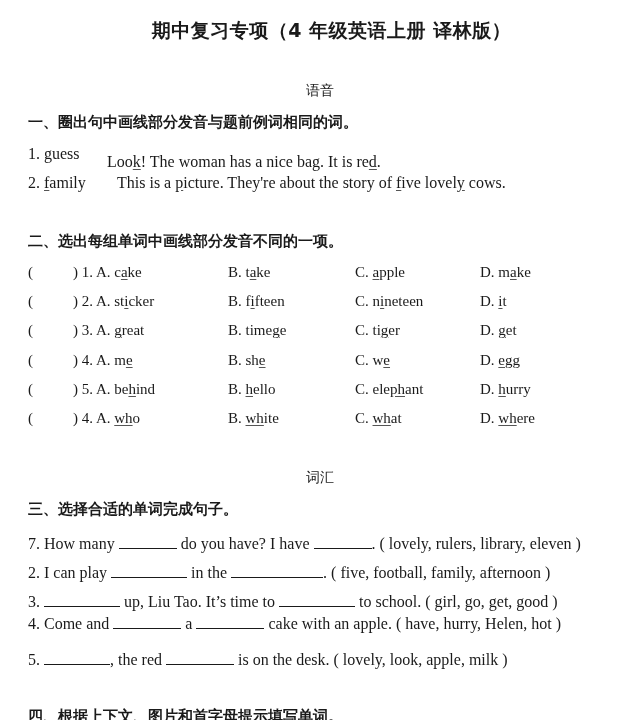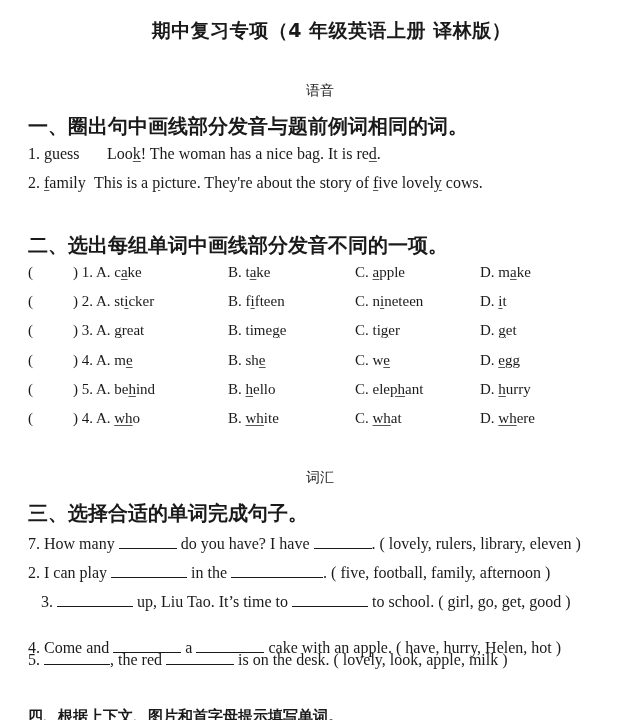--- a/index.html
+++ b/index.html
@@ -13,21 +13,21 @@
     font-family: "DejaVu Sans", sans-serif; font-weight: bold; font-size: 19px;
     letter-spacing: 0.5px;
     margin-left: 23px;
   }
   .section-title {
     position: absolute; left: 0; width: 640px; text-align: center;
     font-family: "DejaVu Sans", sans-serif; font-size: 14px;
   }
   .heading {
     position: absolute; left: 28px;
-    font-family: "DejaVu Sans", sans-serif; font-weight: bold; font-size: 20px;
+    font-family: "DejaVu Sans", sans-serif; font-weight: bold; font-size: 15px;
   }
   .line {
     position: absolute; left: 28px; font-size: 16px; white-space: pre;
   }
   .u { text-decoration: underline; text-underline-offset: 2px; text-decoration-color: #555; }
   .row {
     position: absolute; left: 28px; width: 580px; height: 22px; font-size: 15px;
   }
   .row > span { position: absolute; top: 0; white-space: pre; }
   .c-paren-open { left: 0; }
@@ -43,22 +43,22 @@
 </style>
 </head>
 <body>
 
 <div class="title">期中复习专项（4 年级英语上册  译林版）</div>
 
 <div class="section-title" style="top:82px;">语音</div>
 <div class="heading" style="top:113px;">一、圈出句中画线部分发音与题前例词相同的词。</div>
 
 <div id="part1">
-    <div class="line" style="top: 145px;"><span>1. </span><span class="u">g</span><span>uess</span><span style="position: absolute; left: 79px;"><span>Loo</span><span class="u">k</span><span>! The woman has a nice ba</span><span class="u">g</span><span>. It is re</span><span class="u">d</span><span>.</span></span></div>
-    <div class="line" style="top: 174px;"><span>2. </span><span class="u">f</span><span>amily</span><span style="position: absolute; left: 66px;"><span>This is a </span><span class="u">p</span><span>icture. They're about the story of </span><span class="u">f</span><span>ive lovel</span><span class="u">y</span><span> cows.</span></span></div>
+    <div class="line" style="top: 145px;"><span>1. </span><span class="u">g</span><span>uess</span><span style="position: absolute; left: 79px; margin-top: 8px;"><span>Loo</span><span class="u">k</span><span>! The woman has a nice ba</span><span class="u">g</span><span>. It is re</span><span class="u">d</span><span>.</span></span></div>
+    <div class="line" style="top: 174px;"><span>2. </span><span class="u">f</span><span>amily</span><span style="position: absolute; left: 89px;"><span>This is a </span><span class="u">p</span><span>icture. They're about the story of </span><span class="u">f</span><span>ive lovel</span><span class="u">y</span><span> cows.</span></span></div>
   </div>
 
 <div class="heading" style="top:232px;">二、选出每组单词中画线部分发音不同的一项。</div>
 <div id="part2">
     <div class="row" style="top: 264px;">
       <span class="c-paren-open">(</span>
       <span class="c-paren-close"><span>) 1. A. c</span><span class="u">a</span><span>ke</span></span>
       <span class="c-b"><span>B. t</span><span class="u">a</span><span>ke</span></span>
       <span class="c-c"><span>C. </span><span class="u">a</span><span>pple</span></span>
       <span class="c-d"><span>D. m</span><span class="u">a</span><span>ke</span></span>
@@ -98,18 +98,18 @@
       <span class="c-c"><span>C. </span><span class="u">wh</span><span>at</span></span>
       <span class="c-d"><span>D. </span><span class="u">wh</span><span>ere</span></span>
     </div>
   </div>
 
 <div class="section-title" style="top:469px;">词汇</div>
 <div class="heading" style="top:500px;">三、选择合适的单词完成句子。</div>
 <div id="part3">
     <div class="line" style="top: 534px;"><span>7. How many </span><span class="blank" style="width: 58px;"></span><span> do you have? I have </span><span class="blank" style="width: 58px;"></span><span>. ( lovely, rulers, library, eleven )</span></div>
     <div class="line" style="top: 563px;"><span>2. I can play </span><span class="blank" style="width: 76px;"></span><span> in the </span><span class="blank" style="width: 92px;"></span><span>. ( five, football, family, afternoon )</span></div>
-    <div class="line" style="top: 592px; margin-left: 13px;"><span>3. </span><span class="blank" style="width: 76px;"></span><span> up, Liu Tao. It’s time to </span><span class="blank" style="width: 76px;"></span><span> to school. ( girl, go, get, good )</span></div>
-    <div class="line" style="top: 638px;"><span>4. Come and </span><span class="blank" style="width: 68px;"></span><span> a </span><span class="blank" style="width: 68px;"></span><span> cake with an apple. ( have, hurry, Helen, hot )</span></div>
+    <div class="line" style="top: 592px;"><span>3. </span><span class="blank" style="width: 76px;"></span><span> up, Liu Tao. It’s time to </span><span class="blank" style="width: 76px;"></span><span> to school. ( girl, go, get, good )</span></div>
+    <div class="line" style="top: 614px;"><span>4. Come and </span><span class="blank" style="width: 68px;"></span><span> a </span><span class="blank" style="width: 68px;"></span><span> cake with an apple. ( have, hurry, Helen, hot )</span></div>
     <div class="line" style="top: 650px;"><span>5. </span><span class="blank" style="width: 66px;"></span><span>, the red </span><span class="blank" style="width: 68px;"></span><span> is on the desk. ( lovely, look, apple, milk )</span></div>
   </div>
 
 <div class="cut">四、根据上下文、图片和首字母提示填写单词。</div>
 
 </body></html>

